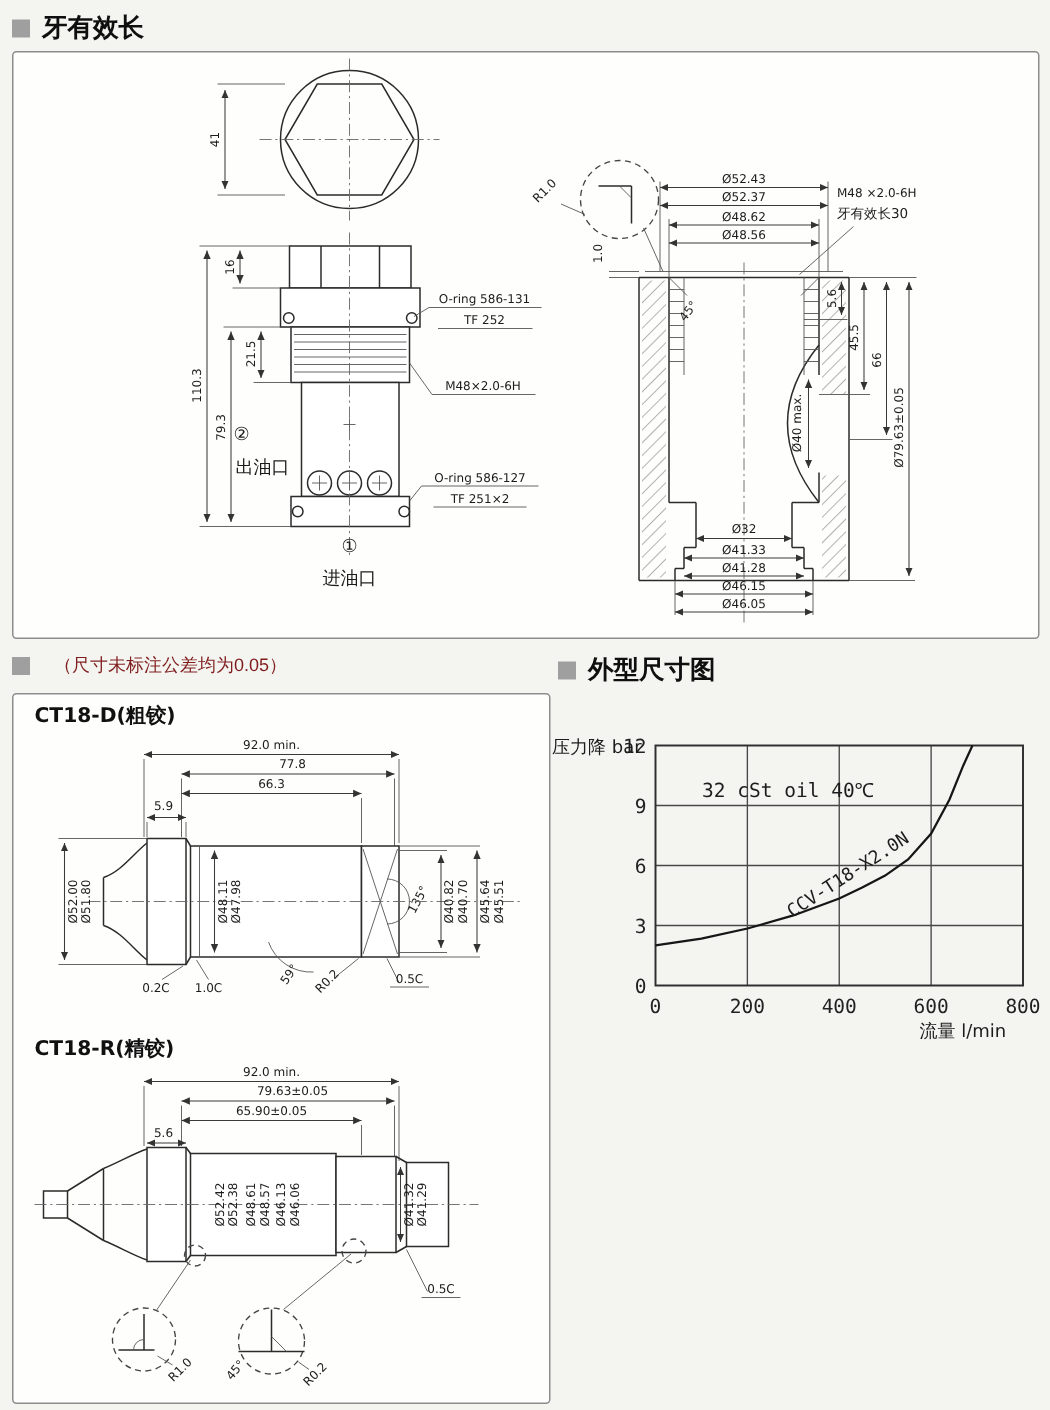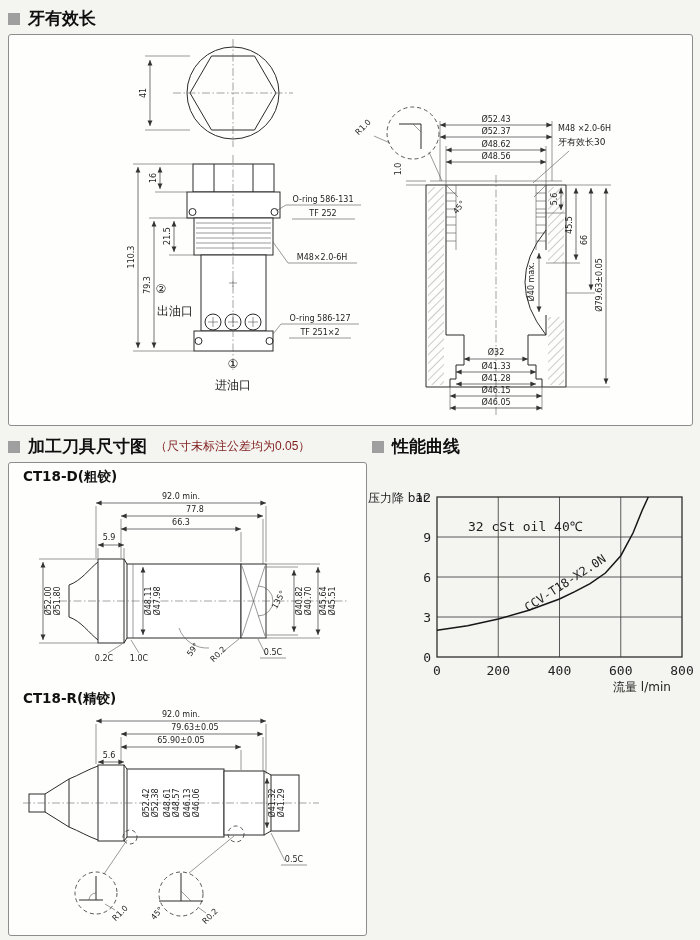--- a/index.html
+++ b/index.html
@@ -242,26 +242,25 @@
     <line x1="441" y1="361" x2="533" y2="361" class="dimln" marker-start="url(#a1s)" marker-end="url(#a1e)"></line>
     <text class="dim" x="487" y="358">Ø46.15</text>
     <line x1="441" y1="373" x2="533" y2="373" class="dimln" marker-start="url(#a1s)" marker-end="url(#a1e)"></line>
     <text class="dim" x="487" y="370">Ø46.05</text>
   </g>
 </svg>
 </div>
 
 <div class="sec-h" style="left:8px;top:435px;">
   <span class="bullet"></span>
-  <span class="t">加工刀具尺寸图</span>
   <span class="note">（尺寸未标注公差均为0.05）</span>
 </div>
 <div class="sec-h" style="left:372px;top:435px;">
   <span class="bullet"></span>
-  <span class="t">性能曲线</span>
+  <span class="t">外型尺寸图</span>
 </div>
 
 <div class="panel" style="left:8px;top:462px;width:357px;height:472px;">
 <svg width="355" height="470" viewBox="0 0 355 470">
   <defs>
     <marker id="a2e" markerWidth="9" markerHeight="8" refX="8" refY="4" orient="auto">
           <path d="M0,0.5L8,4L0,7.5z" fill="#333"></path>
         </marker>
     <marker id="a2s" markerWidth="9" markerHeight="8" refX="1" refY="4" orient="auto">
           <path d="M9,0.5L1,4L9,7.5z" fill="#333"></path>

